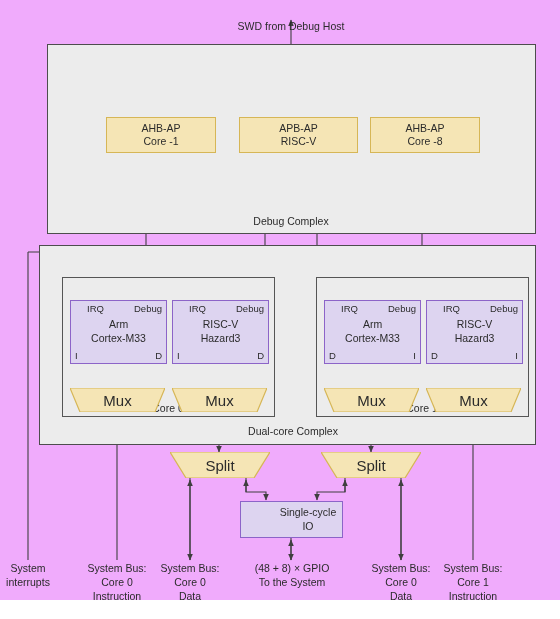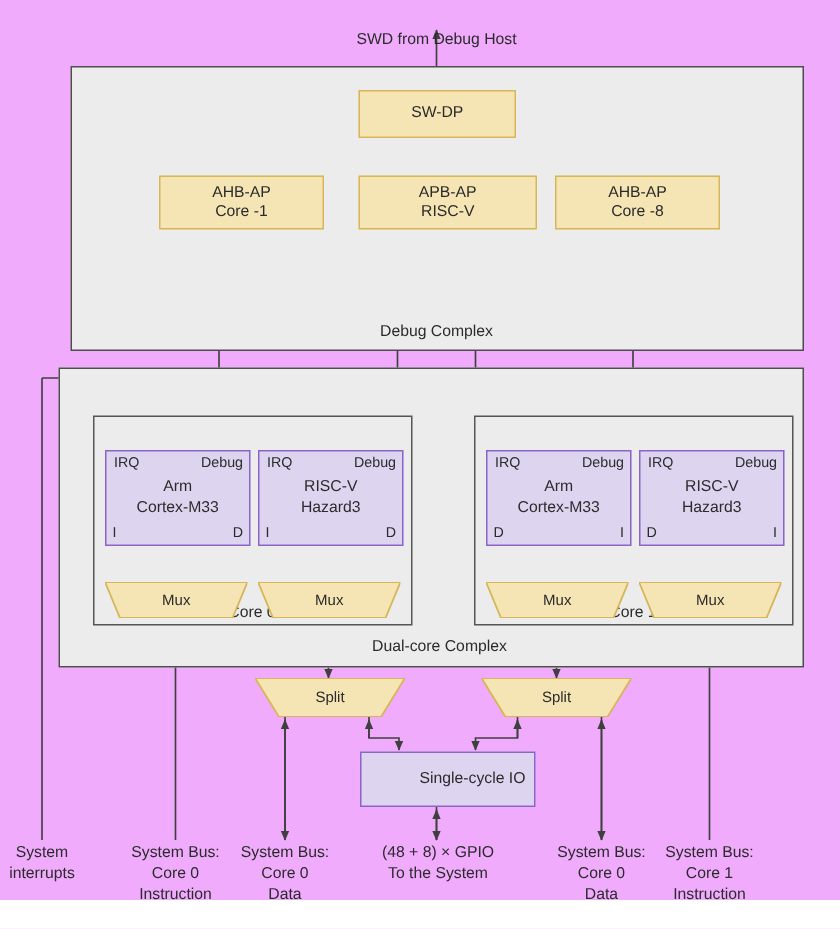--- a/index.html
+++ b/index.html
@@ -17,28 +17,28 @@
   .node{display:flex;align-items:center;justify-content:center;text-align:center;
         font-size:10.5px;color:#2b2b2b;line-height:1.28;}
   .yellow{background:#f5e5b5;border:1.2px solid #d6b656;}
   .purple{background:#ddd4f0;border:1.2px solid #8c64c8;}
 
   
   .cpu{position:absolute;background:#ddd4f0;border:1.2px solid #8c64c8;}
   .cpu .ctr{position:absolute;left:0;right:0;top:50%;transform:translateY(-50%);
             text-align:center;font-size:10.5px;color:#2b2b2b;line-height:1.3;}
   .pin{position:absolute;font-size:9.5px;color:#2b2b2b;}
-  .pin.tl{left:5px;top:2px;}
+  .pin.tl{left:16px;top:2px;}
   .pin.tr{right:4px;top:2px;}
   .pin.bl{left:4px;bottom:2px;}
   .pin.br{right:4px;bottom:2px;}
 
   
   .trap{position:absolute;display:flex;align-items:center;justify-content:center;
-        font-size:10px;color:#2b2b2b;}
+        font-size:15px;color:#2b2b2b;}
   .trap svg{position:absolute;left:0;top:0;}
   .trap span{position:relative;z-index:2;}
 
   
   .txt{position:absolute;font-size:10.5px;color:#2b2b2b;text-align:center;line-height:1.35;}
   .grouplabel{position:absolute;font-size:10.5px;color:#2b2b2b;text-align:center;}
 
   #wires{position:absolute;left:0;top:0;width:560px;height:600px;pointer-events:none;}
 </style>
 </head>
@@ -143,23 +143,20 @@
       <circle cx="184" cy="252" r="2.6"></circle>
       <circle cx="330" cy="252" r="2.6"></circle>
     </g>
   </svg>
 
   <div class="txt" style="left:191px;top:19px;width:200px;">SWD from Debug Host</div>
 
   <div class="abs group" style="left:47px;top:44px;width:489px;height:190px;"></div>
   <div class="grouplabel" style="left:231px;top:215px;width:120px;">Debug Complex</div>
 
-  <div class="abs node yellow" style="left:239px;top:60px;width:105px;height:32px;">
-    <span>SW-DP</span>
-  </div>
 
   <div class="abs node yellow" style="left:106px;top:117px;width:110px;height:36px;">
     <span>
       <span>AHB-AP</span><br>
       <span>Core -1</span>
     </span>
   </div>
 
   <div class="abs node yellow" style="left:239px;top:117px;width:119px;height:36px;">
     <span>
@@ -264,21 +261,21 @@
     <span>Split</span>
   </div>
 
   <div class="trap" style="left:321px;top:452px;width:100px;height:26px;">
     <svg width="100" height="26" viewBox="0 0 100 26">
           <polygon points="16,0 84,0 100,26 0,26" transform="scale(1,-1) translate(0,-26)" fill="#f5e5b5" stroke="#d6b656" stroke-width="1.2"></polygon>
         </svg>
     <span>Split</span>
   </div>
 
-  <div class="abs node purple" style="left:240px;top:501px;width:117px;height:37px;padding-left:33px;">
+  <div class="abs node purple" style="left:240px;top:501px;width:103px;height:37px;padding-left:33px;">
     <span>Single-cycle IO</span>
   </div>
 
   <div class="txt" style="left:-8px;top:561px;width:72px;">
     <span>System</span><br>
     <span>interrupts</span>
   </div>
 
   <div class="txt" style="left:73px;top:561px;width:88px;">
     <span>System Bus:</span><br>

